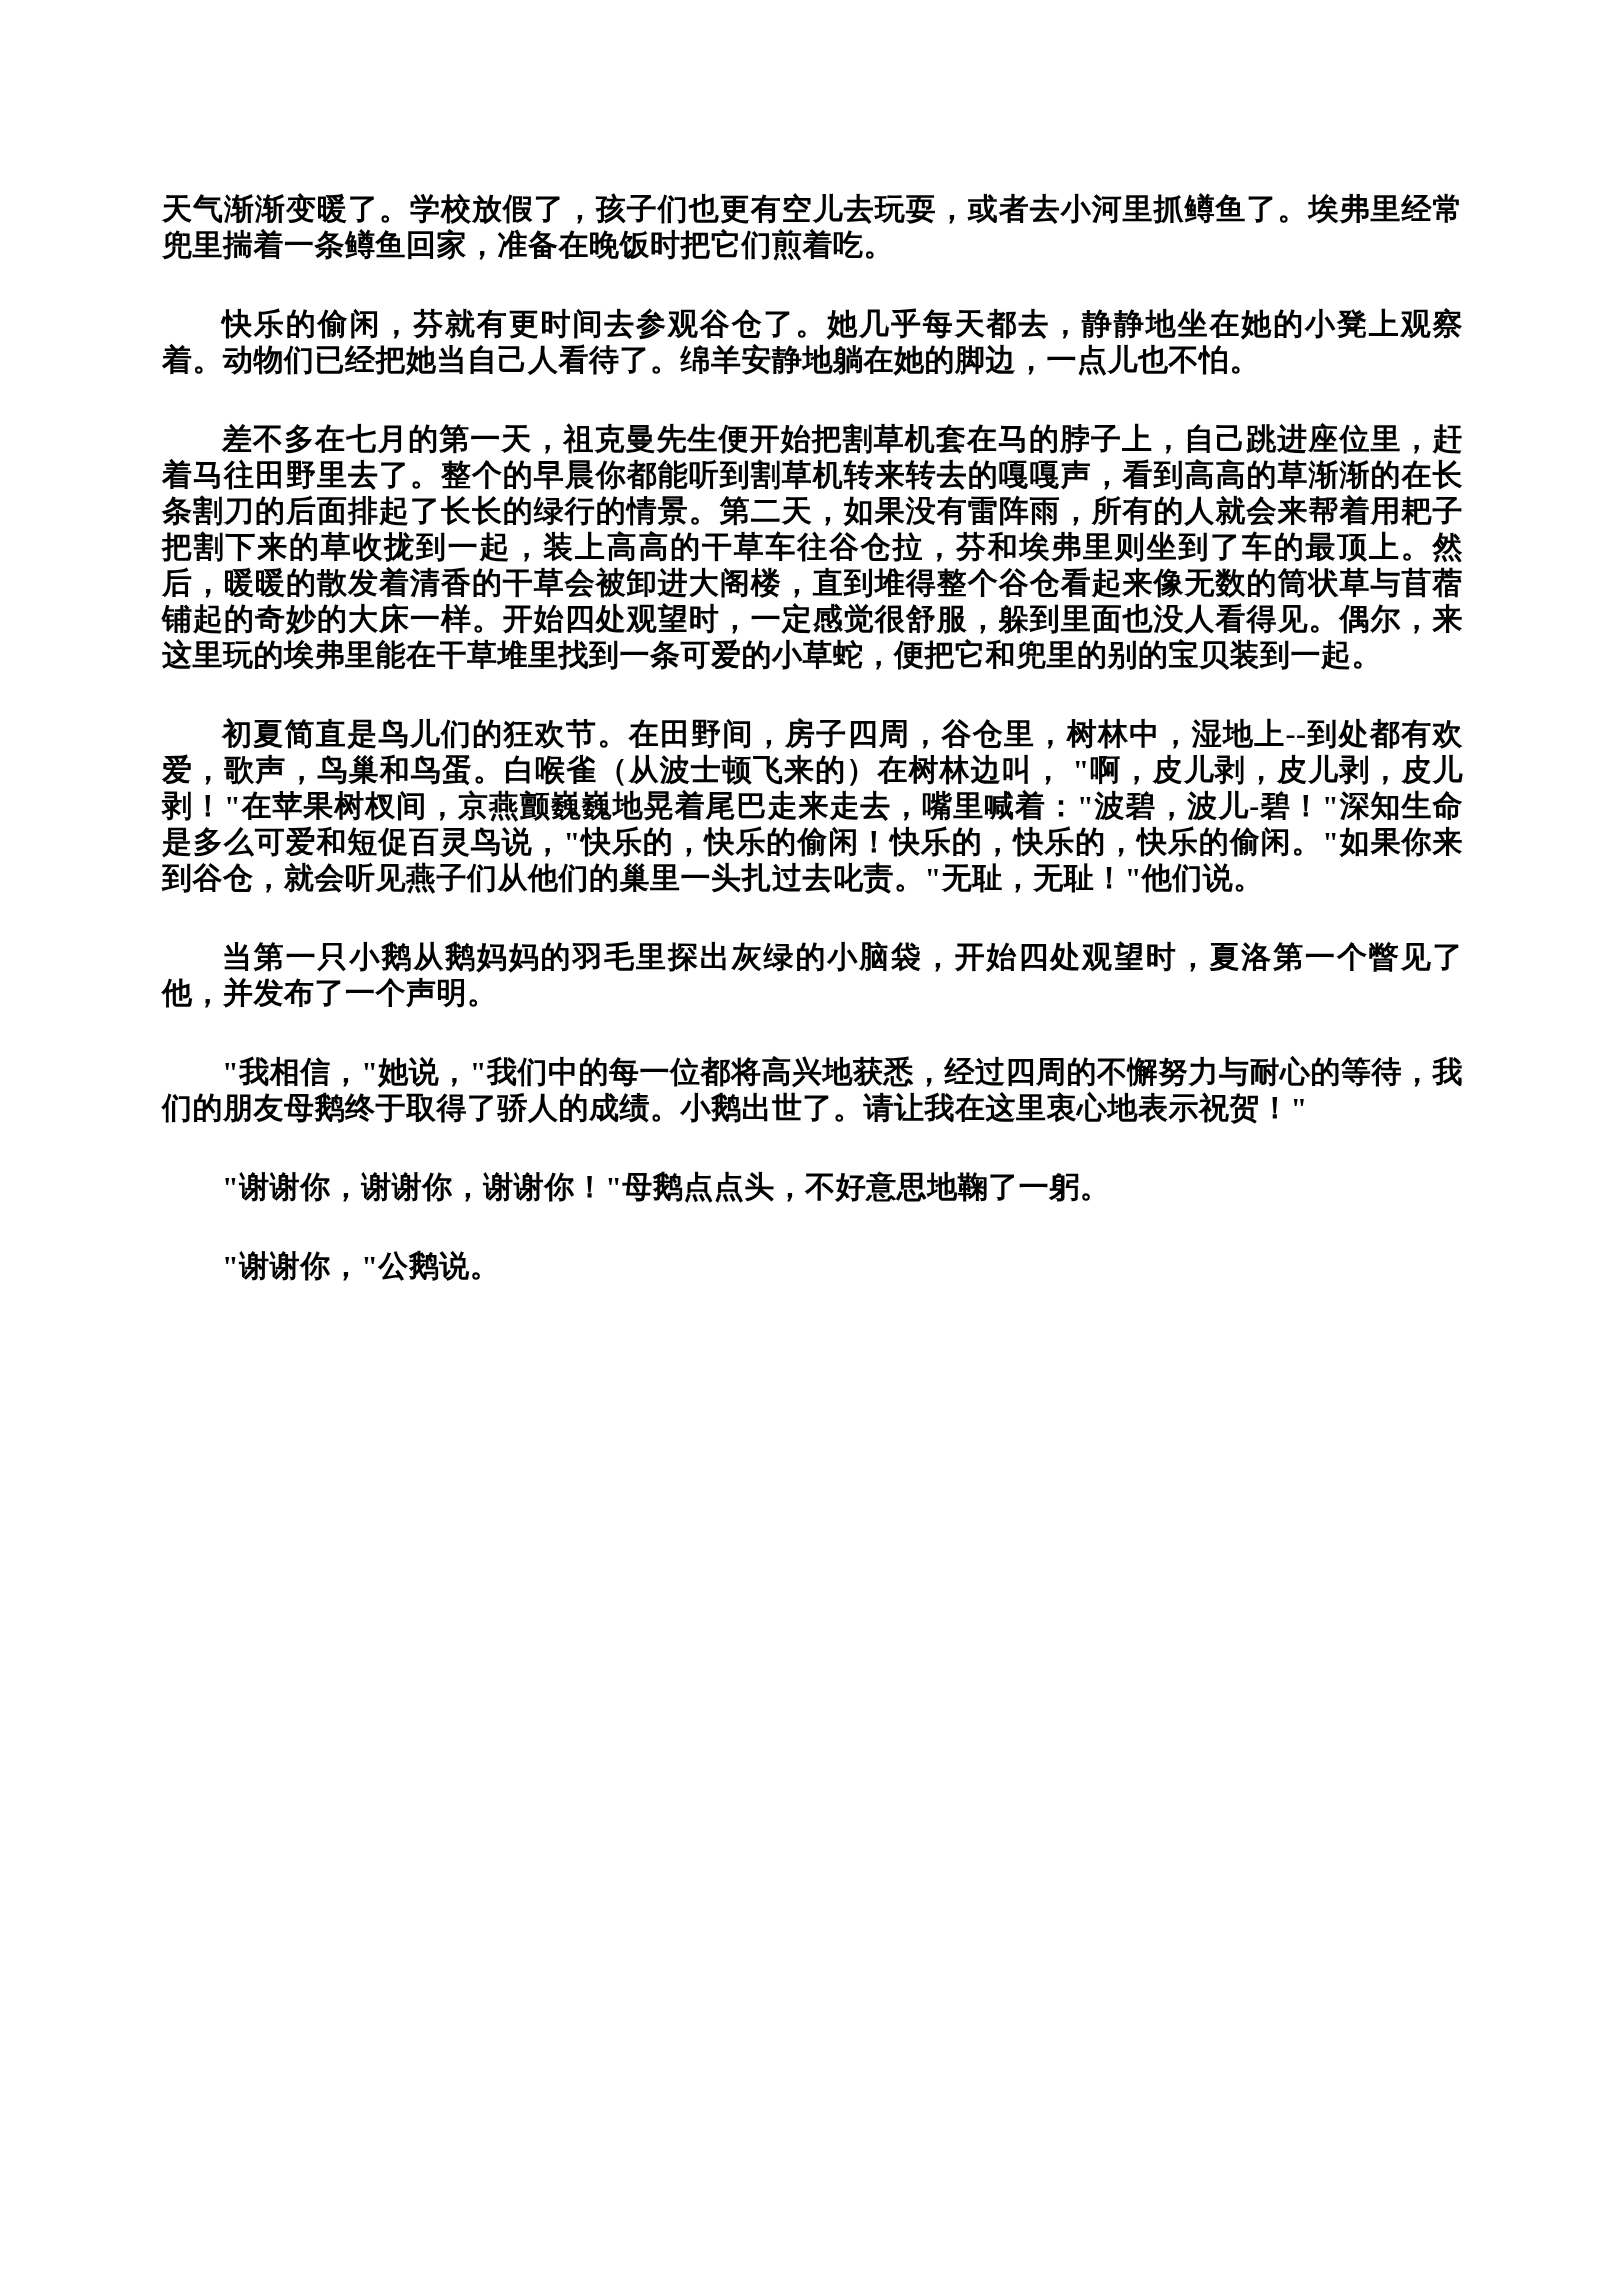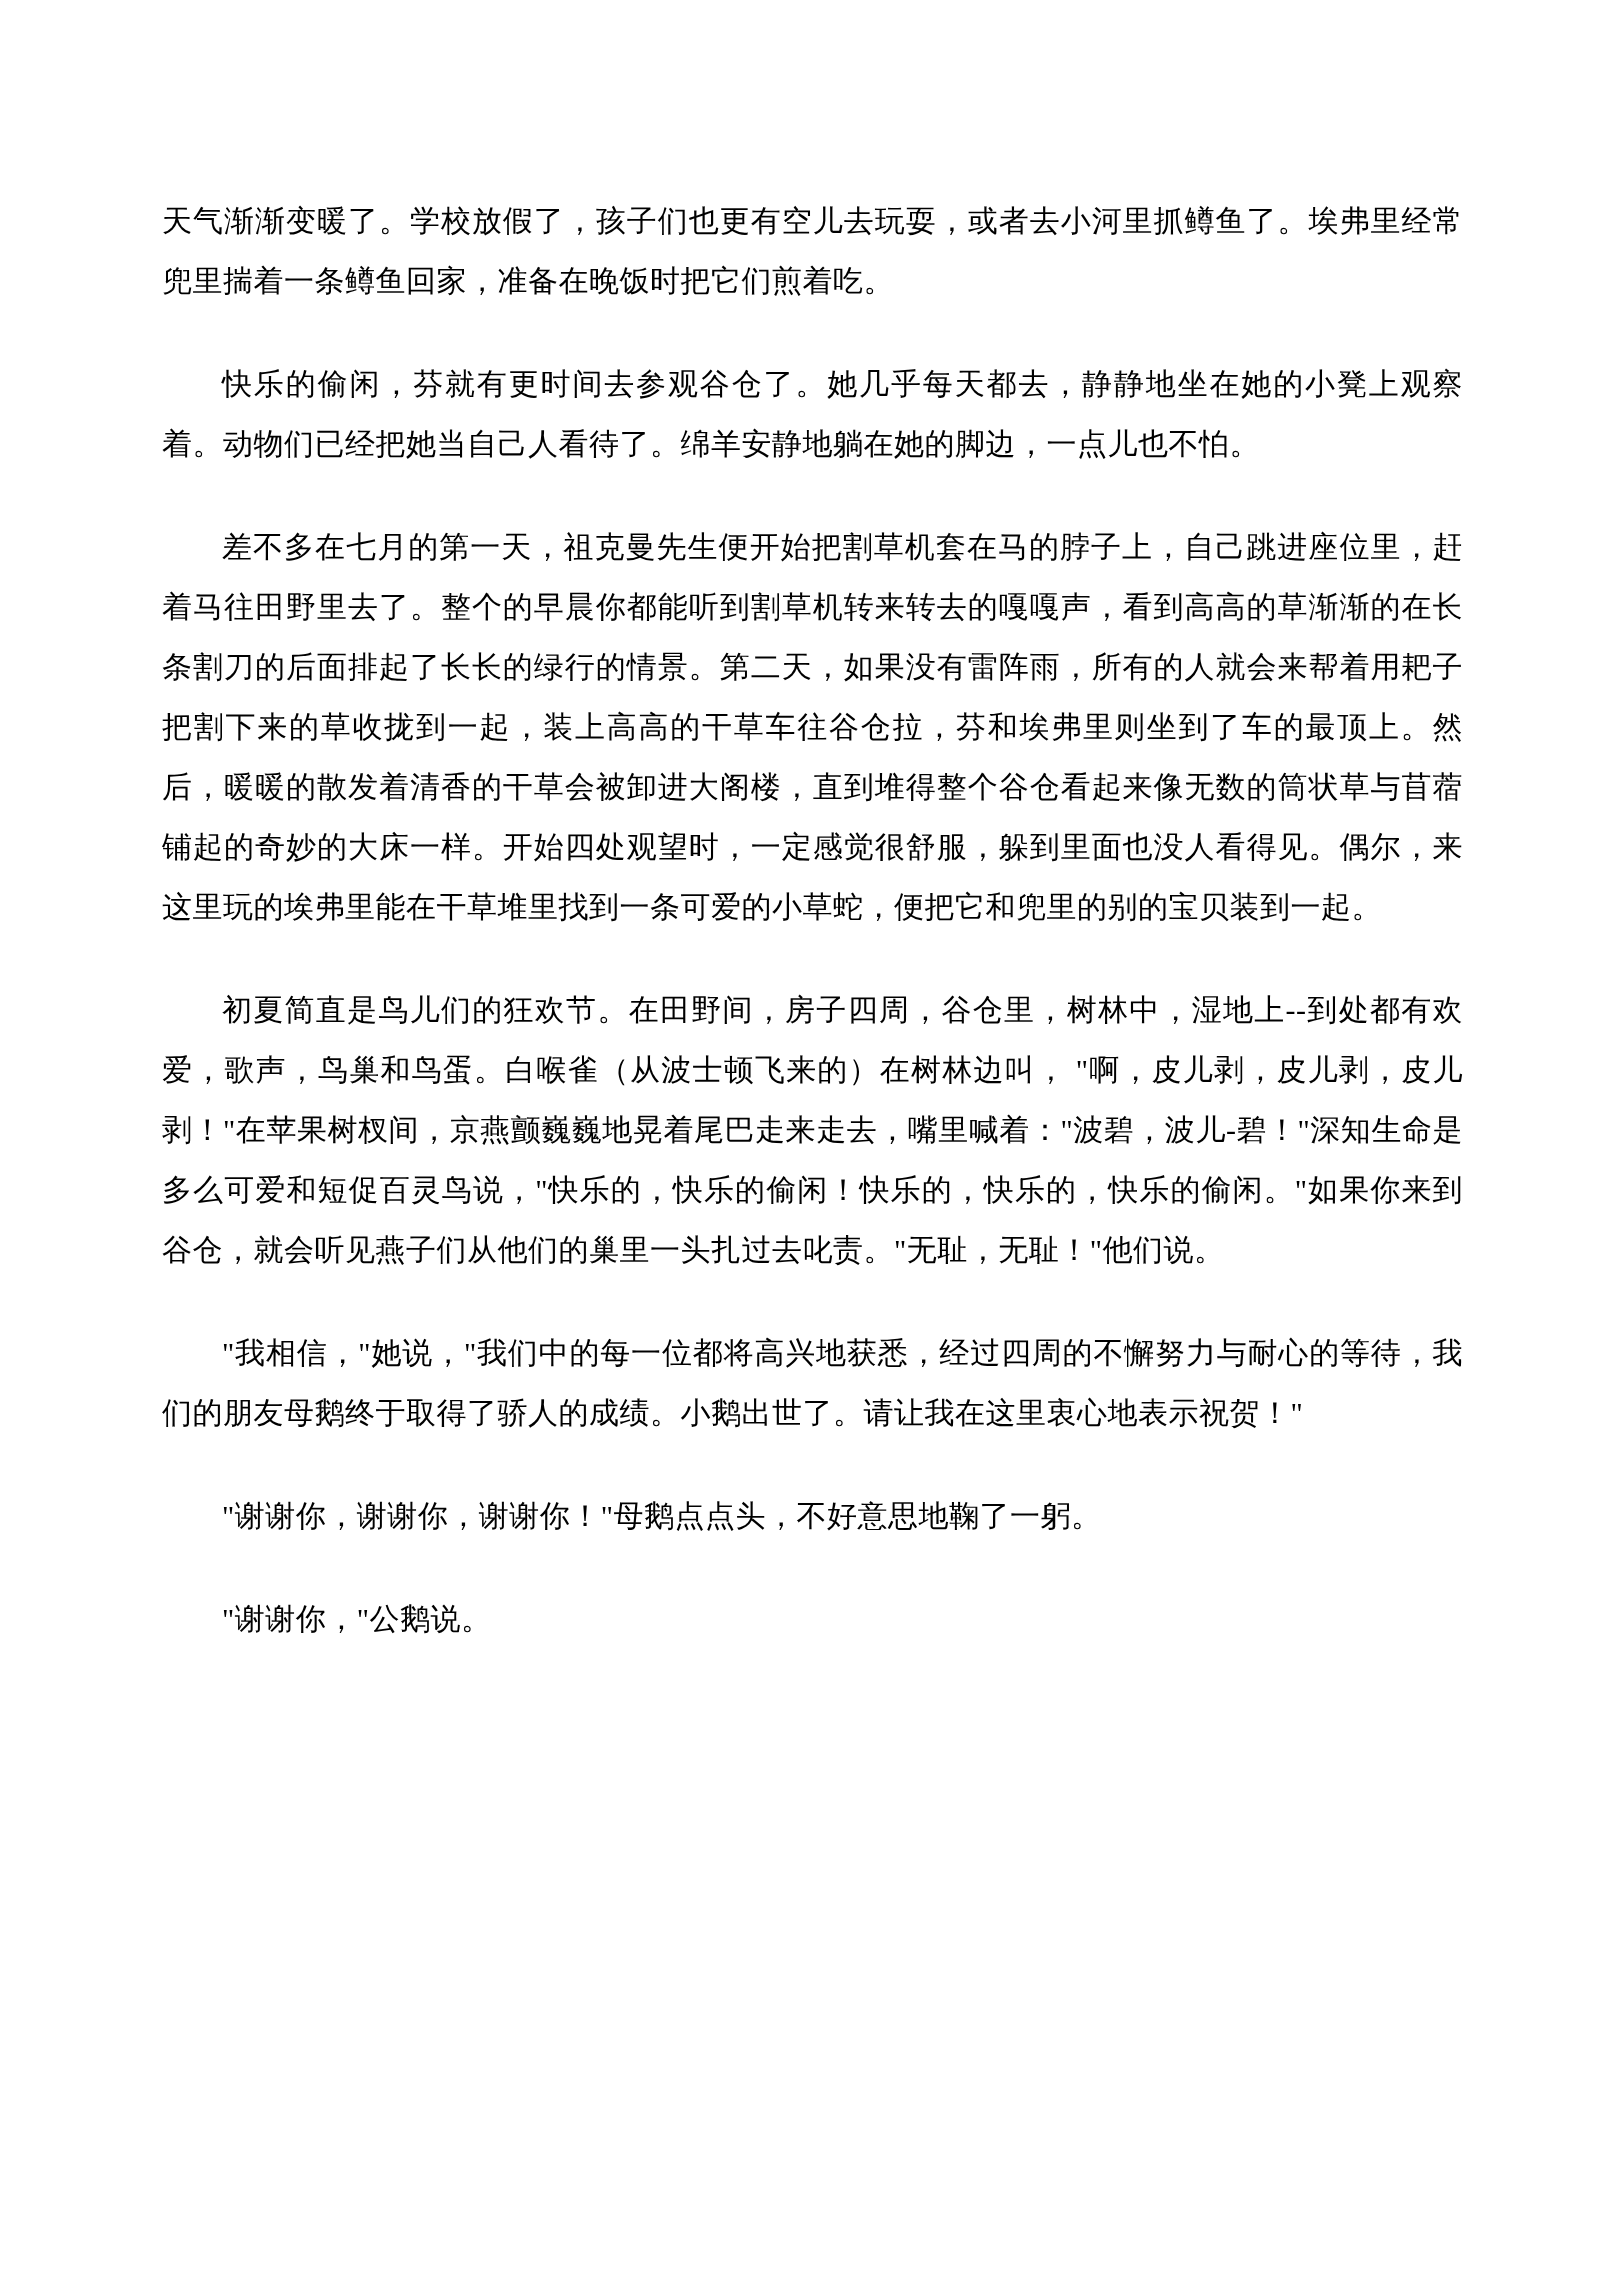--- a/index.html
+++ b/index.html
@@ -14,40 +14,42 @@
     background: #ffffff;
     overflow: hidden;
   }
   .text-block {
     position: absolute;
     left: 162px;
     top: 191px;
     width: 1301px;
     font-family: "Liberation Serif", "DejaVu Serif", serif;
     font-size: 30px;
-    line-height: 60px;
+    line-height: 36px;
     color: #000000;
     text-align: justify;
     letter-spacing: 0.5px;
+    font-weight: bold;
   }
   .text-block p {
     margin: 0 0 43px 0;
     padding: 0;
   }
   .text-block p.indent {
     text-indent: 2em;
   }
 </style>
 </head>
 <body>
 
 <div class="page">
   <div class="text-block">
     <p>天气渐渐变暖了。学校放假了，孩子们也更有空儿去玩耍，或者去小河里抓鳟鱼了。埃弗里经常兜里揣着一条鳟鱼回家，准备在晚饭时把它们煎着吃。</p>
     <p class="indent">快乐的偷闲，芬就有更时间去参观谷仓了。她几乎每天都去，静静地坐在她的小凳上观察着。动物们已经把她当自己人看待了。绵羊安静地躺在她的脚边，一点儿也不怕。</p>
     <p class="indent">差不多在七月的第一天，祖克曼先生便开始把割草机套在马的脖子上，自己跳进座位里，赶着马往田野里去了。整个的早晨你都能听到割草机转来转去的嘎嘎声，看到高高的草渐渐的在长条割刀的后面排起了长长的绿行的情景。第二天，如果没有雷阵雨，所有的人就会来帮着用耙子把割下来的草收拢到一起，装上高高的干草车往谷仓拉，芬和埃弗里则坐到了车的最顶上。然后，暖暖的散发着清香的干草会被卸进大阁楼，直到堆得整个谷仓看起来像无数的筒状草与苜蓿铺起的奇妙的大床一样。开始四处观望时，一定感觉很舒服，躲到里面也没人看得见。偶尔，来这里玩的埃弗里能在干草堆里找到一条可爱的小草蛇，便把它和兜里的别的宝贝装到一起。</p>
     <p class="indent">初夏简直是鸟儿们的狂欢节。在田野间，房子四周，谷仓里，树林中，湿地上--到处都有欢爱，歌声，鸟巢和鸟蛋。白喉雀（从波士顿飞来的）在树林边叫， "啊，皮儿剥，皮儿剥，皮儿剥！"在苹果树杈间，京燕颤巍巍地晃着尾巴走来走去，嘴里喊着："波碧，波儿-碧！"深知生命是多么可爱和短促百灵鸟说，"快乐的，快乐的偷闲！快乐的，快乐的，快乐的偷闲。"如果你来到谷仓，就会听见燕子们从他们的巢里一头扎过去叱责。"无耻，无耻！"他们说。</p>
+    <p class="indent">当第一只小鹅从鹅妈妈的羽毛里探出灰绿的小脑袋，开始四处观望时，夏洛第一个瞥见了他，并发布了一个声明。</p>
     <p class="indent">"我相信，"她说，"我们中的每一位都将高兴地获悉，经过四周的不懈努力与耐心的等待，我们的朋友母鹅终于取得了骄人的成绩。小鹅出世了。请让我在这里衷心地表示祝贺！"</p>
     <p class="indent">"谢谢你，谢谢你，谢谢你！"母鹅点点头，不好意思地鞠了一躬。</p>
     <p class="indent">"谢谢你，"公鹅说。</p>
   </div>
 </div>
 
 
 </body></html>

